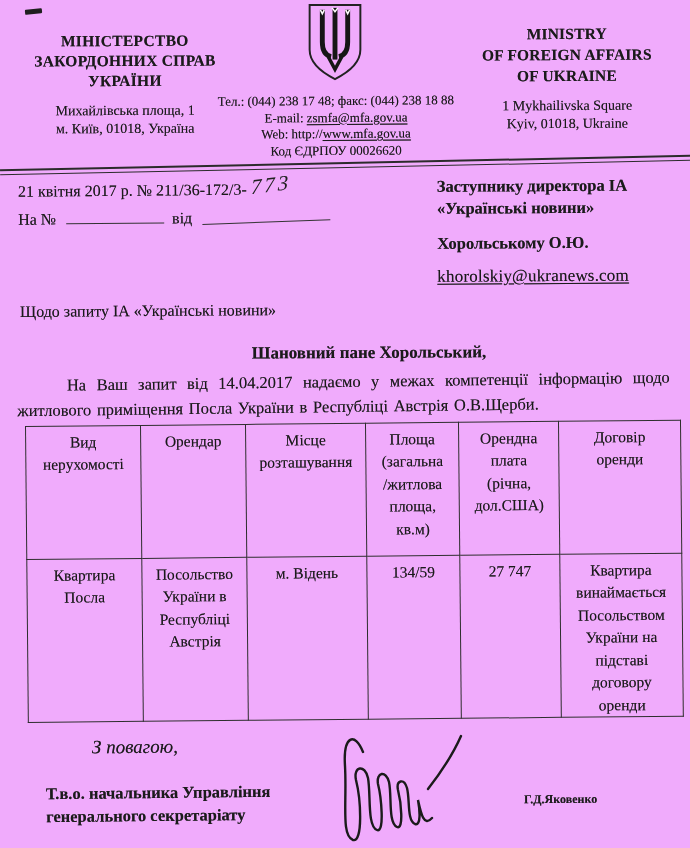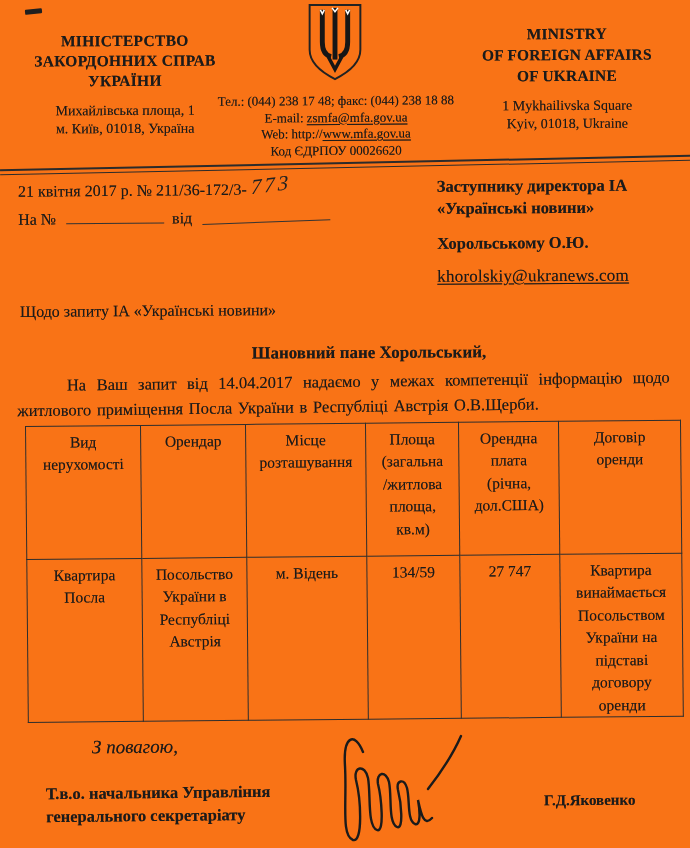--- a/index.html
+++ b/index.html
@@ -1,17 +1,17 @@
 <!DOCTYPE html>
 <html><head>
 <meta charset="utf-8">
 <style>
   html,body{margin:0;padding:0;background:#e8e8e8;}
   .page{
-    position:relative;width:690px;height:848px;background:#f97316;
+    position:relative;width:690px;height:848px;background:#f0abfc;
     color:#1b1b1b;font-family:"Liberation Serif","DejaVu Serif",serif;
     overflow:hidden;text-shadow:0 0 .4px rgba(20,20,20,.55);
   }
   .pre{white-space:pre-line;}
   .u{text-decoration:underline;text-underline-offset:2px;}
   .abs{position:absolute;}
 
   
   .artifact{left:25px;top:9px;width:17px;height:5px;background:#1f1f1f;transform:rotate(-6deg);border-radius:1px;}
 
@@ -47,21 +47,21 @@
 
   
   .tblwrap{left:25px;top:426px;width:655px;transform:rotate(-.55deg);transform-origin:left top;}
   table{border-collapse:collapse;width:655px;table-layout:fixed;}
   th,td{border:1.4px solid #2e2e2e;vertical-align:top;text-align:center;font-weight:normal;font-size:15.5px;line-height:1.45;padding:5px 3px 0 3px;white-space:pre-line;}
   tr.hdr{height:133px;} tr.dat{height:142px;}
 
   
   .closing{left:92px;top:736px;font-size:19px;font-style:italic;transform:rotate(-.5deg);}
   .position{left:46px;top:782px;font-size:16.5px;font-weight:bold;line-height:22.5px;transform:rotate(-.6deg);}
-  .signame{left:524px;top:792px;font-size:15px;font-weight:bold;transform:rotate(-.4deg);margin-left:20px;}
+  .signame{left:524px;top:792px;font-size:12px;font-weight:bold;transform:rotate(-.4deg);}
   .sig{left:333px;top:722px;width:150px;height:126px;}
 </style>
 </head>
 <body>
 
 <div class="page">
 
   <div class="abs artifact"></div>
 
   <header>

